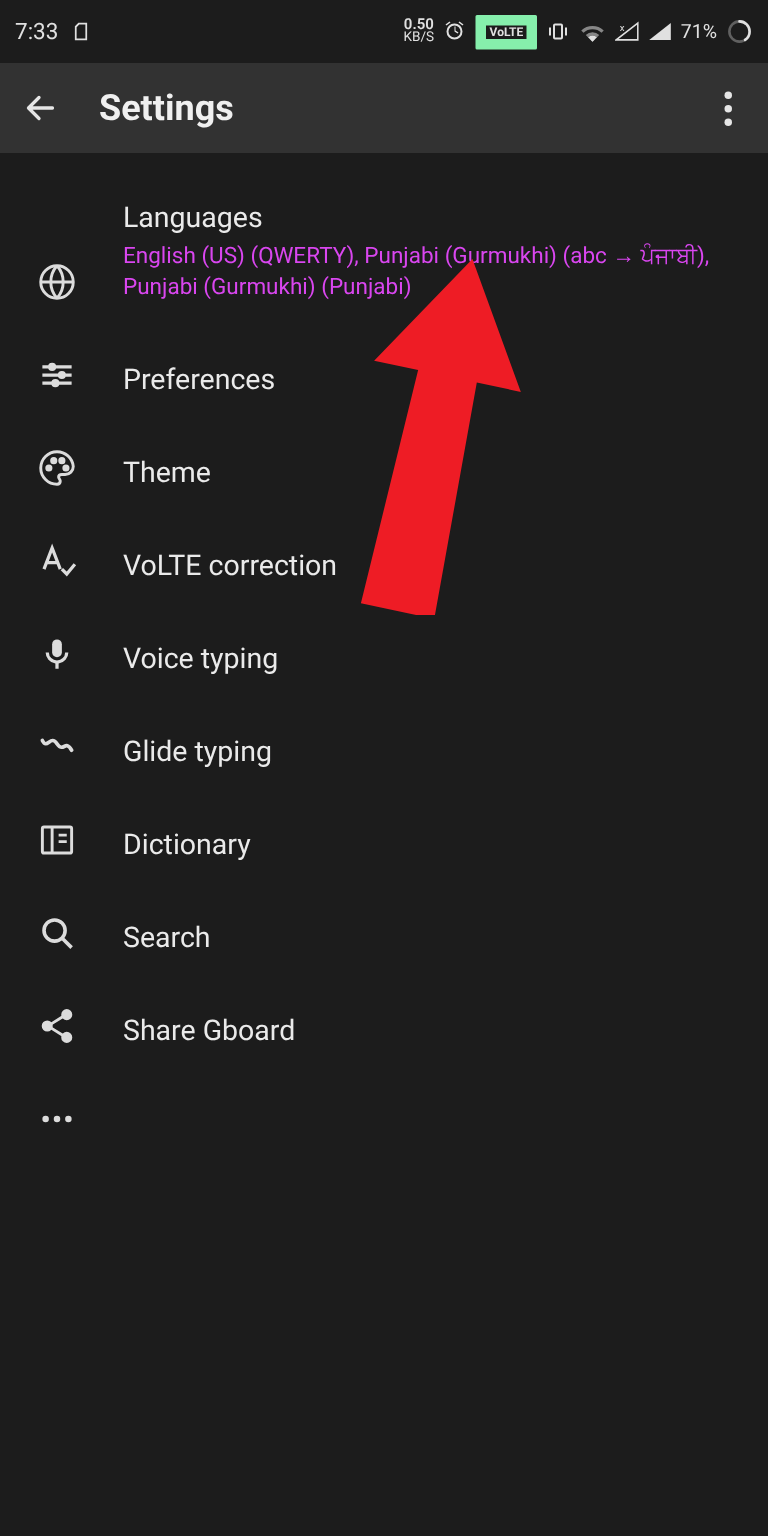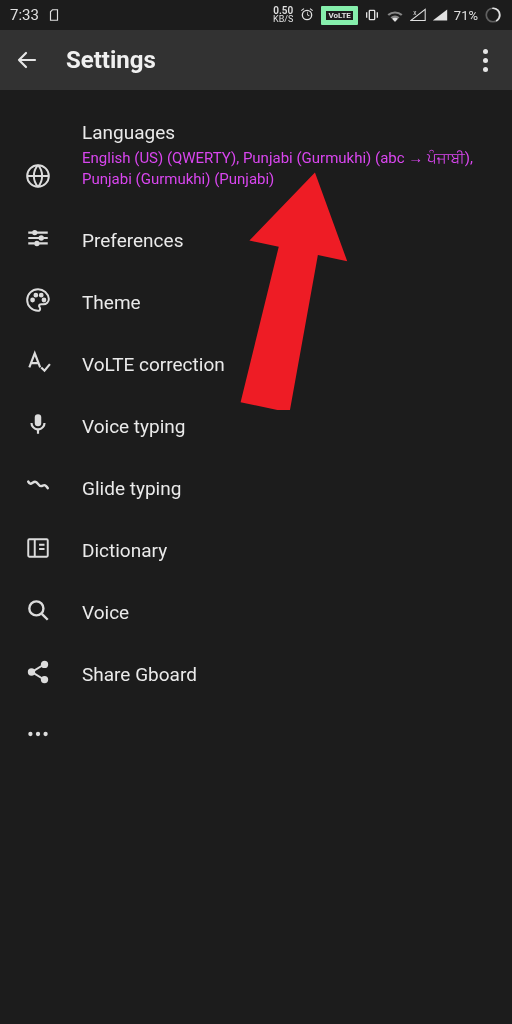--- a/index.html
+++ b/index.html
@@ -6,33 +6,33 @@
     body {
       width: 512px;
       height: 1024px;
       background: #1c1c1c;
       font-family: Roboto, "Segoe UI", Arial, sans-serif;
       color: #e6e6e6;
       overflow: hidden;
       position: relative;
     }
     .status-bar {
-      height: 30px;
+      height: 42px;
       display: flex;
       justify-content: space-between;
       align-items: center;
       padding: 0 10px;
       font-size: 15px;
       color: #e0e0e0;
     }
     .status-left { display: flex; align-items: center; gap: 8px; }
     .status-right { display: flex; align-items: center; gap: 6px; font-size: 13px; margin-left: 12px; }
     .status-kbs { display: flex; flex-direction: column; align-items: center; line-height: 0.9; font-size: 9px; }
     .status-kbs .top { font-size: 10px; font-weight: 600; }
-    .volte { font-size: 8px; font-weight: 700; border: 5px solid #86efac; padding: 0 2px; border-radius: 1px; }
+    .volte { font-size: 8px; font-weight: 700; border: 7px solid #86efac; padding: 0 2px; border-radius: 1px; }
     .status-icon { display: inline-flex; align-items: center; }
 
     .app-bar {
       height: 60px;
       background: #323232;
       display: flex;
       align-items: center;
       padding: 0 14px;
       gap: 26px;
     }
@@ -224,21 +224,21 @@
   </div>
 
   <div class="row">
     <span class="icon">
       <svg width="26" height="26" viewBox="0 0 24 24" fill="none" stroke="#dcdcdc" stroke-width="2.2">
           <circle cx="10.5" cy="10.5" r="6.5"></circle>
           <path d="M21 21l-5.5-5.5"></path>
         </svg>
     </span>
     <div class="text">
-        <span class="label">Voice</span>
+        <span class="label">Search</span>
       </div>
   </div>
 
   <div class="row">
     <span class="icon">
       <svg width="26" height="26" viewBox="0 0 24 24" fill="none" stroke="#dcdcdc" stroke-width="1.8">
           <circle cx="6" cy="12" r="2.5" fill="#dcdcdc"></circle>
           <circle cx="18" cy="5" r="2.5" fill="#dcdcdc"></circle>
           <circle cx="18" cy="19" r="2.5" fill="#dcdcdc"></circle>
           <path d="M8 11l8-5M8 13l8 5"></path>

